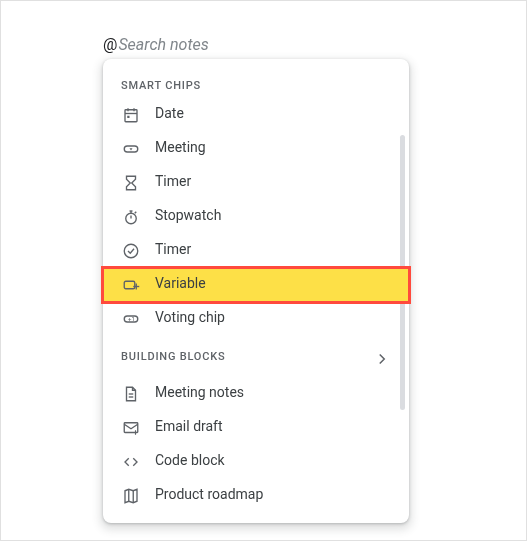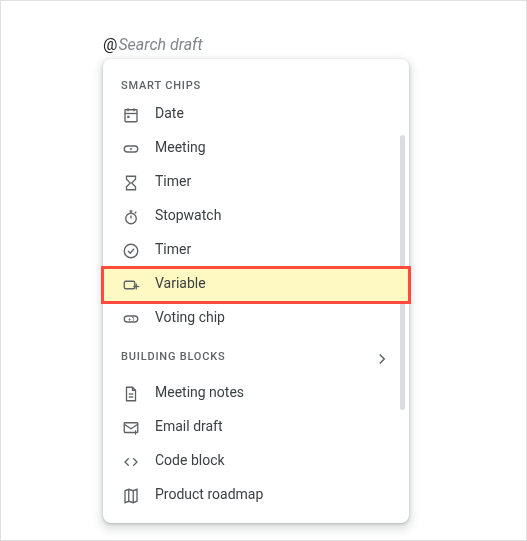--- a/index.html
+++ b/index.html
@@ -57,21 +57,21 @@
     }
     .menu-item {
       display: flex;
       padding: 7px 18px;
       cursor: pointer;
       font-size: 14px;
       color: #3c4043;
       gap: 14px;
     }
     .menu-item.highlighted {
-      background: #fef9c3;
+      background: #fde047;
       outline: 3px solid #ff4a3d;
       outline-offset: -1px;
       position: relative;
       z-index: 2;
     }
     .icon-wrap {
       width: 20px;
       height: 20px;
       display: flex;
       align-items: center;
@@ -96,21 +96,21 @@
     }
     .section-gap {
       height: 8px;
     }
   </style>
 </head>
 <body>
 
 <div class="search-area">
   <span class="at-symbol">@</span>
-  <span class="search-placeholder">Search draft</span>
+  <span class="search-placeholder">Search notes</span>
 </div>
 
 <div class="menu-panel">
 
   <div class="section-header">
     <span>SMART CHIPS</span>
   </div>
 
   <div class="menu-item">
     <span class="icon-wrap">

